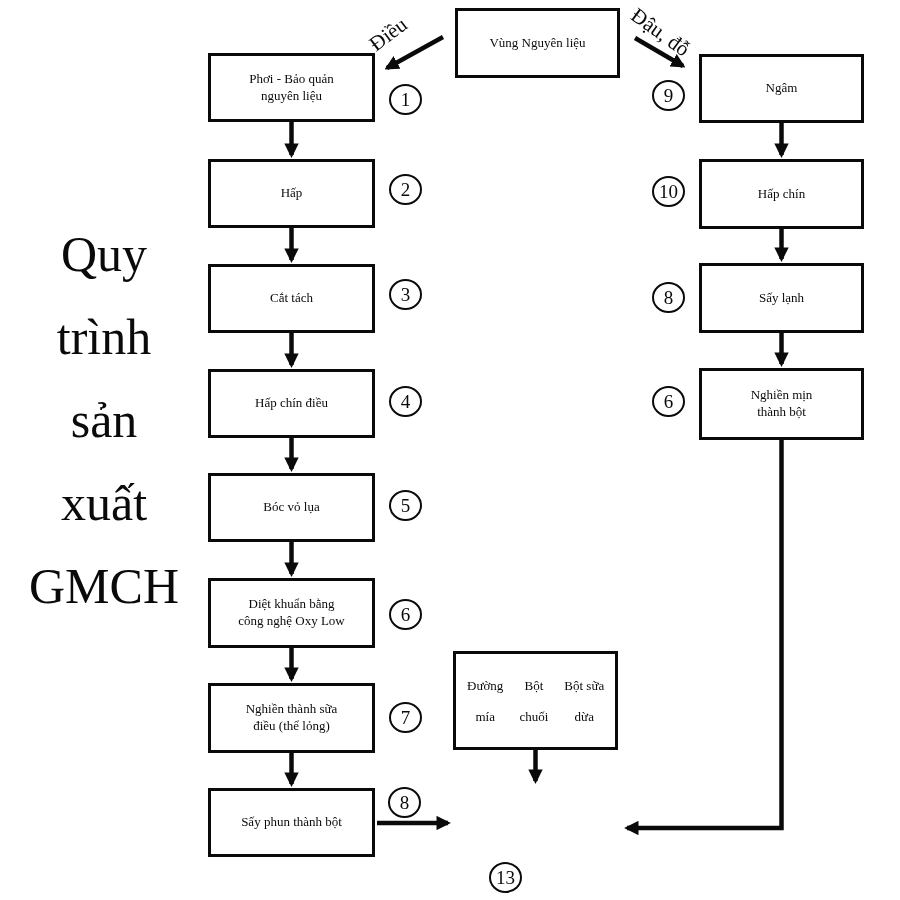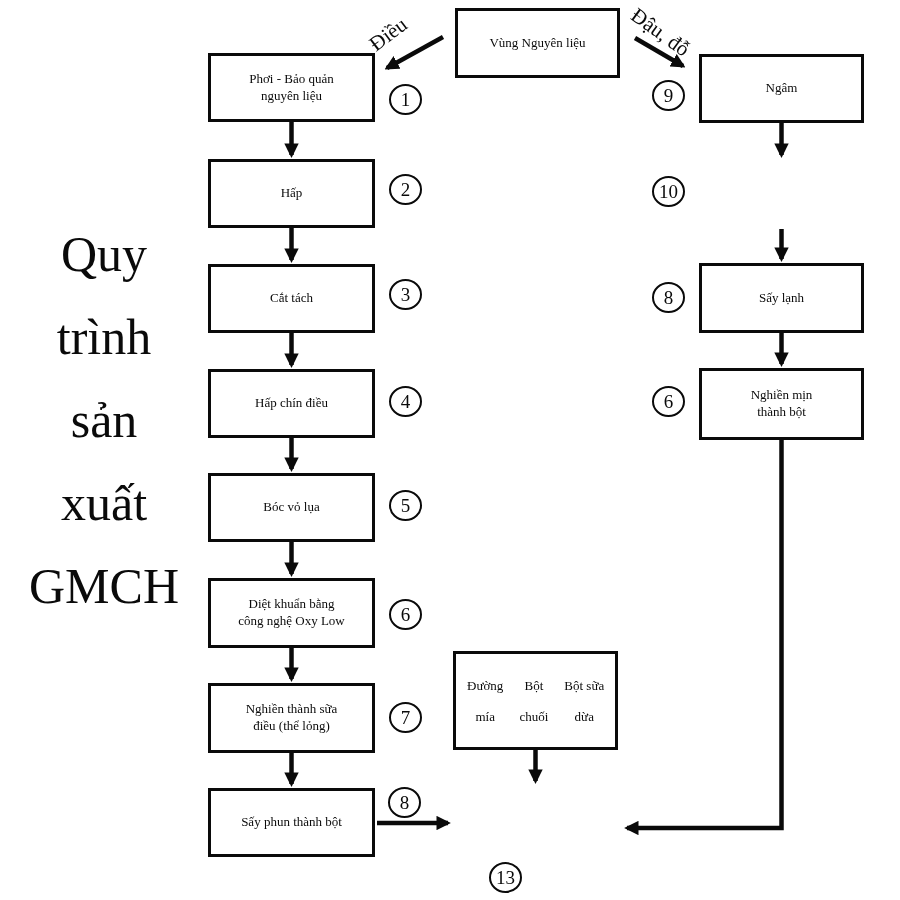--- a/index.html
+++ b/index.html
@@ -130,20 +130,23 @@
       <span>Nghiền thành sữa
 điều (thể lỏng)</span>
     </div>
   <div class="box lb lb8">
       <span>Sấy phun thành bột</span>
     </div>
 
   <div class="box rb rb9">
       <span>Ngâm</span>
     </div>
+  <div class="box rb rb10">
+      <span>Hấp chín</span>
+    </div>
   <div class="box rb rb11">
       <span>Sấy lạnh</span>
     </div>
   <div class="box rb rb12">
       <span>Nghiền mịn
 thành bột</span>
     </div>
 
   <div class="box ing">
     <span>Đường mía</span>

